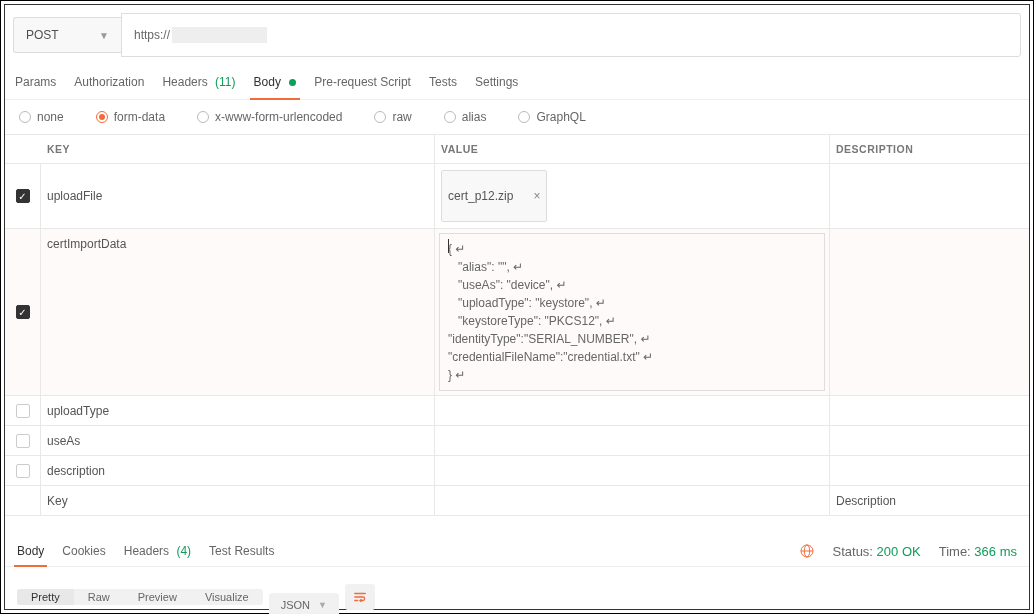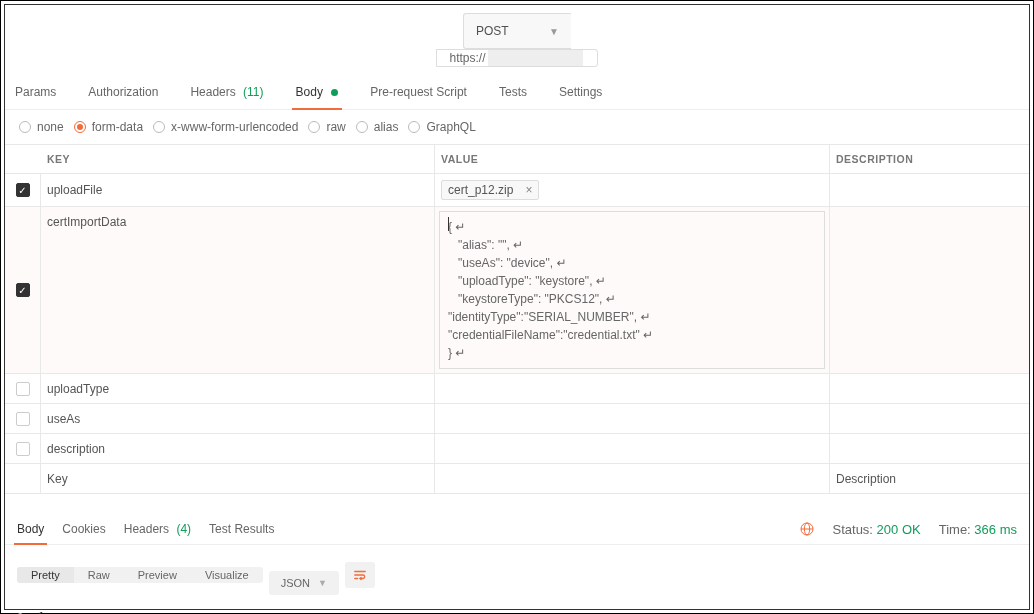--- a/index.html
+++ b/index.html
@@ -30,21 +30,20 @@
       background: #fff;
       display: flex;
       flex-direction: column;
     }
     
     .url-row {
       display: flex;
       align-items: center;
       padding: 8px;
       gap: 0;
-      flex-direction: column;
     }
     .method-select {
       background: #f8f8f8;
       border: 1px solid #ddd;
       border-right: none;
       height: 36px;
       width: 108px;
       padding: 0 12px;
       display: flex;
       align-items: center;
@@ -71,21 +70,21 @@
       width: 95px;
       height: 16px;
       background: #eee;
       vertical-align: middle;
       margin: 0 2px;
     }
     
     .tabs-row {
       display: flex;
       padding: 0 10px;
-      gap: 32px;
+      gap: 18px;
       border-bottom: 1px solid #eee;
       align-items: center;
       height: 38px;
     }
     .tab {
       font-size: 12px;
       color: #666;
       padding: 10px 0;
       cursor: pointer;
       position: relative;
@@ -112,21 +111,21 @@
       height: 7px;
       border-radius: 50%;
       background: #0f9d58;
       margin-left: 5px;
       vertical-align: middle;
     }
     
     .radio-row {
       display: flex;
       padding: 10px 14px;
-      gap: 10px;
+      gap: 32px;
       align-items: center;
     }
     .radio-item {
       display: flex;
       align-items: center;
       gap: 6px;
       cursor: pointer;
       color: #666;
     }
     .radio-circle {
@@ -214,24 +213,24 @@
       color: #fff;
       font-size: 10px;
     }
     .row-highlight {
       background: #fffafa;
     }
     .file-chip {
       border: 1px solid #ddd;
       background: #f8f8f8;
       border-radius: 2px;
-      padding: 2px 6px;
+      padding: 18px 6px;
       display: inline-flex;
       align-items: center;
-      gap: 12px;
+      gap: 20px;
       font-size: 12px;
     }
     .file-chip .x {
       color: #888;
       cursor: pointer;
     }
     .json-textarea {
       border: 1px solid #ddd;
       width: 100%;
       min-height: 150px;

